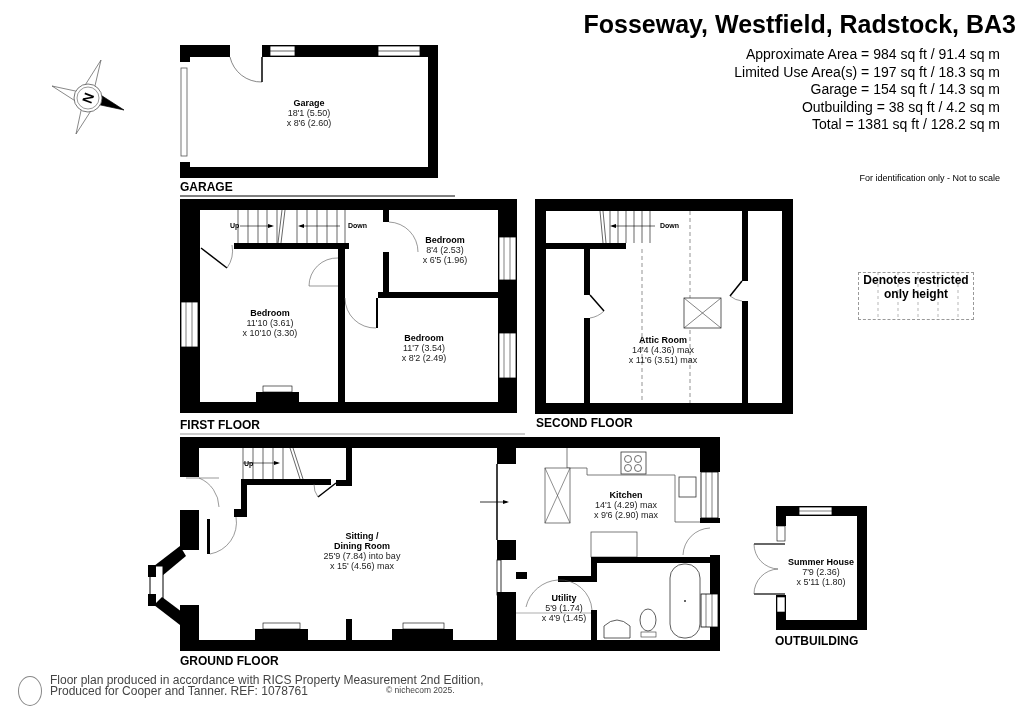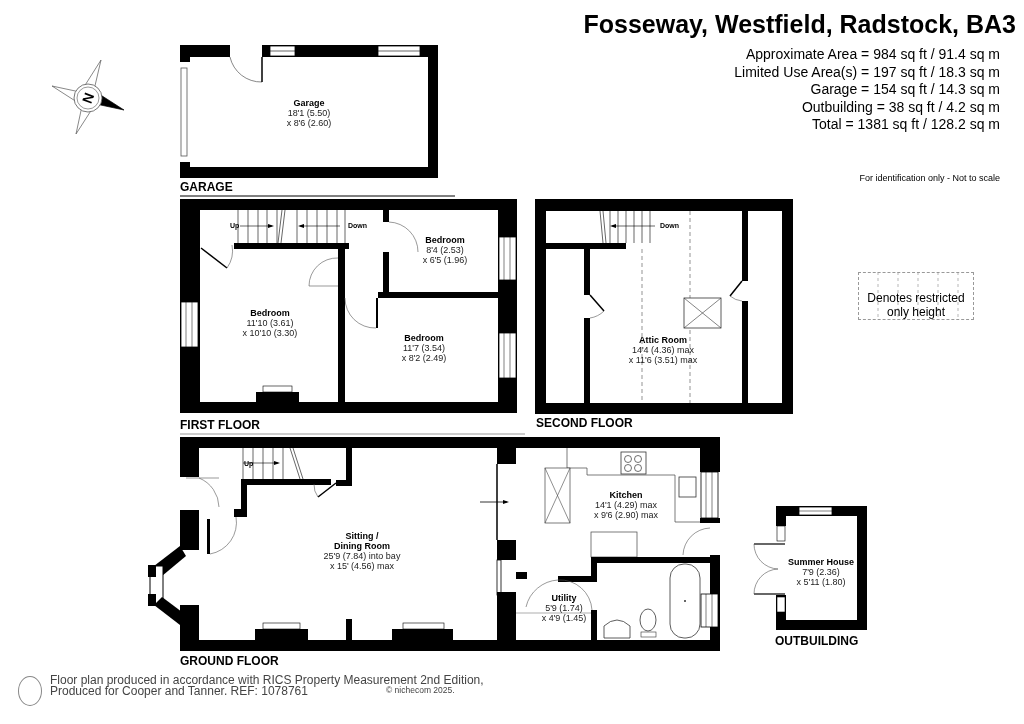--- a/index.html
+++ b/index.html
@@ -9,22 +9,22 @@
   .areas { right: 24px; top: 46px; text-align: right; font-size: 14px; line-height: 17.5px; }
   .areas div { white-space: nowrap; }
   .disclaimer { right: 24px; top: 141px; font-size: 9px; white-space: nowrap; margin-top: 32px; }
   svg { position: absolute; left: 0; top: 0; }
   .lbl { font-family: "Liberation Sans", sans-serif; }
   .floor-label { font-size: 12px; font-weight: bold; }
   .room-name { font-size: 9px; font-weight: bold; text-anchor: middle; }
   .room-dim { font-size: 9px; text-anchor: middle; fill: #222; }
   .small { font-size: 7px; }
   .legend { left: 858px; top: 272px; width: 114px; height: 46px; border: 1px dashed #999;
-            display: flex; align-items: flex-end; justify-content: center; text-align: center;
-            font-size: 12px; font-weight: normal; line-height: 14px;
+            display: flex; align-items: flex-start; justify-content: center; text-align: center;
+            font-size: 12px; font-weight: bold; line-height: 14px;
             background-image: repeating-linear-gradient(90deg, transparent 0, transparent 18px, rgba(0,0,0,0) 18px); }
   .footer { left: 50px; top: 675px; font-size: 12px; color: #444; line-height: 10.5px; }
   .footer-copy { left: 386px; top: 685px; font-size: 8.5px; color: #444; }
   .footer-icon { left: 18px; top: 676px; width: 22px; height: 28px; border: 1px solid #888; border-radius: 50%; }
 </style>
 </head>
 <body>
 
 <div class="abs title">Fosseway, Westfield, Radstock, BA3</div>
 <div class="abs areas">

